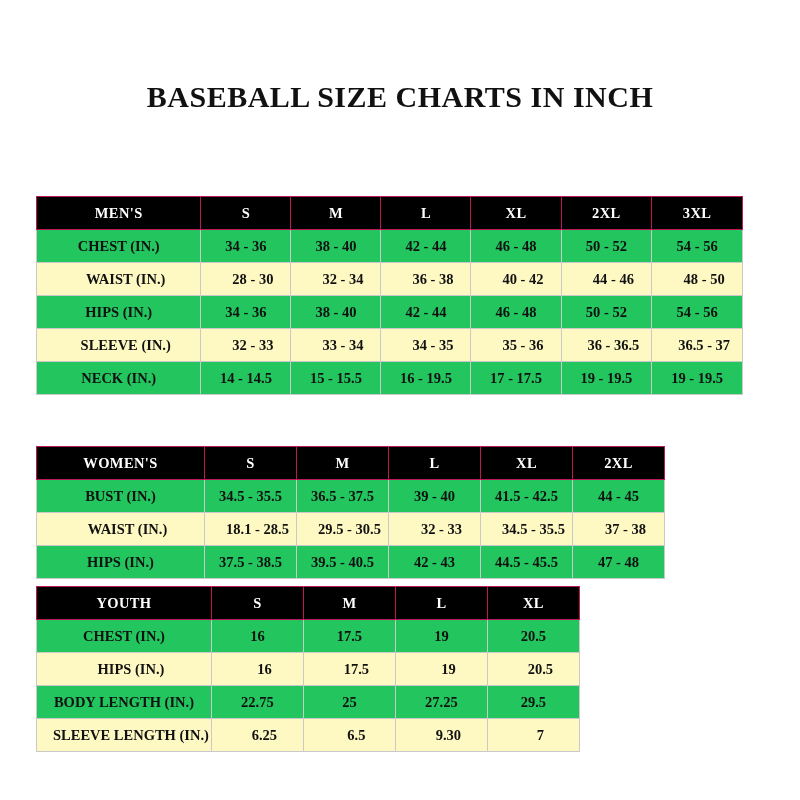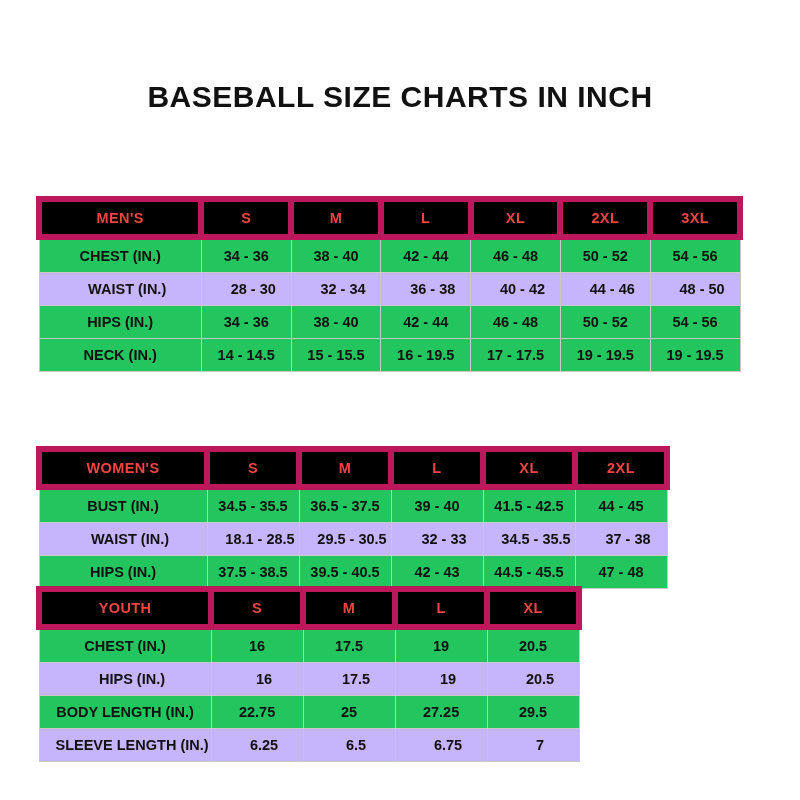--- a/index.html
+++ b/index.html
@@ -12,20 +12,21 @@
     background: #ffffff;
     font-family: "Liberation Sans", sans-serif;
     color: #000000;
     overflow: hidden;
   }
   .page {
     position: relative;
     width: 743px;
     height: 800px;
     box-sizing: border-box;
+    font-family: Liberation Serif, serif;
   }
   .title {
     position: absolute;
     top: 80px;
     left: 0;
     width: 800px;
     text-align: center;
     font-size: 30px;
     font-weight: bold;
     letter-spacing: 0.5px;
@@ -50,27 +51,27 @@
     height: 32px;
     text-align: center;
     vertical-align: middle;
     padding: 0 2px;
     font-weight: bold;
     color: #111111;
     white-space: nowrap;
   }
   table.size-table thead th {
     background: #000000;
-    color: #ef4444;
-    border: 6px solid #be185d;
+    color: #ffffff;
+    border: 1px solid #be185d;
     font-size: 14.5px;
     letter-spacing: 0.4px;
   }
   tbody tr.shaded td {
-    background: #c4b5fd;
+    background: #fef9c3;
     padding-left: 16px;
   }
   tbody tr.plain td {
     background: #22c55e;
   }
   td.row-label, th.row-label {
     text-align: right;
     padding-right: 10px;
   }
   thead th.row-label {
@@ -138,20 +139,29 @@
         </tr>
         <tr class="plain">
           <td class="row-label">HIPS (IN.)</td>
           <td>34 - 36</td>
           <td>38 - 40</td>
           <td>42 - 44</td>
           <td>46 - 48</td>
           <td>50 - 52</td>
           <td>54 - 56</td>
         </tr>
+        <tr class="shaded">
+          <td class="row-label">SLEEVE (IN.)</td>
+          <td>32 - 33</td>
+          <td>33 - 34</td>
+          <td>34 - 35</td>
+          <td>35 - 36</td>
+          <td>36 - 36.5</td>
+          <td>36.5 - 37</td>
+        </tr>
         <tr class="plain">
           <td class="row-label">NECK (IN.)</td>
           <td>14 - 14.5</td>
           <td>15 - 15.5</td>
           <td>16 - 19.5</td>
           <td>17 - 17.5</td>
           <td>19 - 19.5</td>
           <td>19 - 19.5</td>
         </tr>
       </tbody>
@@ -244,20 +254,20 @@
           <td class="row-label">BODY LENGTH (IN.)</td>
           <td>22.75</td>
           <td>25</td>
           <td>27.25</td>
           <td>29.5</td>
         </tr>
         <tr class="shaded">
           <td class="row-label">SLEEVE LENGTH (IN.)</td>
           <td>6.25</td>
           <td>6.5</td>
-          <td>6.75</td>
+          <td>9.30</td>
           <td>7</td>
         </tr>
       </tbody>
     </table>
   </div>
 
 </div>
 
 </body></html>

